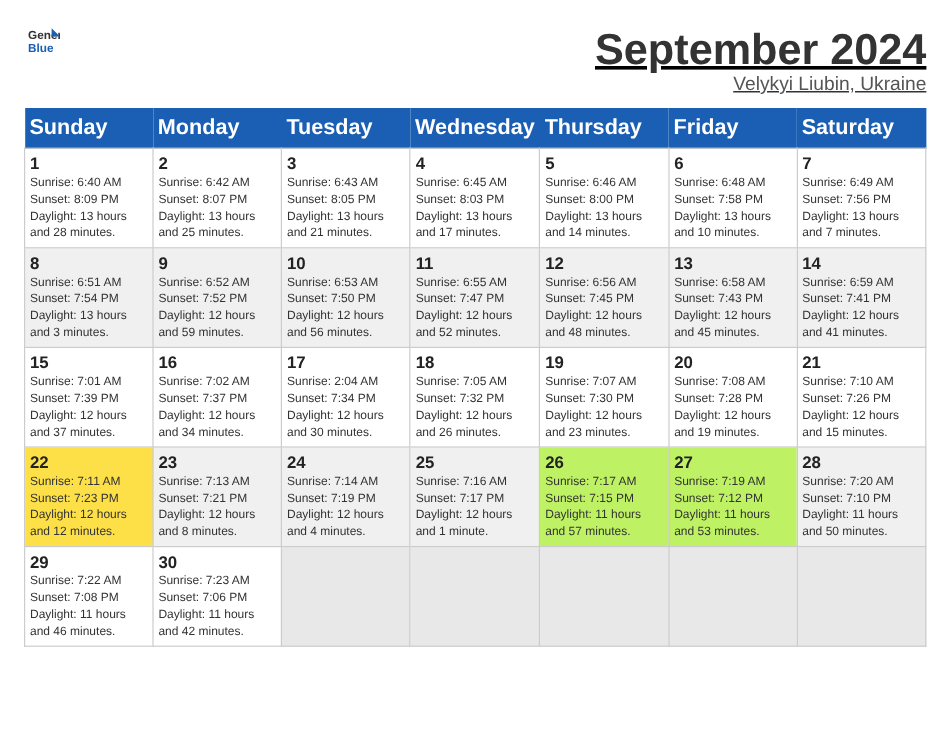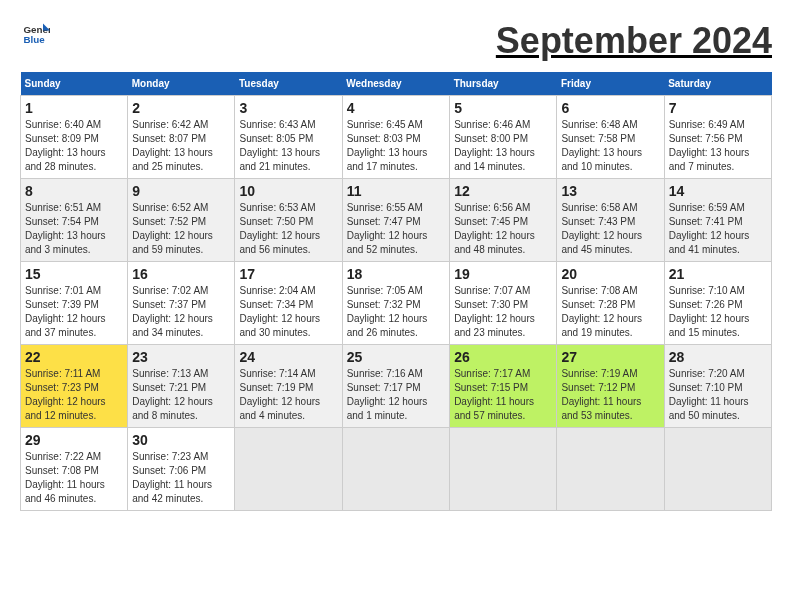--- a/index.html
+++ b/index.html
@@ -42,21 +42,21 @@
     .calendar-table {
       width: 100%;
       border-collapse: collapse;
       font-size: 11px;
     }
     .calendar-table th {
       background-color: #1a5fb4;
       color: white;
       padding: 6px 4px;
       text-align: left;
-      font-size: 10px;
+      font-size: 18px;
       font-weight: bold;
     }
     .calendar-table td {
       border: 1px solid #ccc;
       vertical-align: top;
       padding: 4px;
       width: 108px;
       min-height: 80px;
       background: #fff;
     }
@@ -87,20 +87,21 @@
     <div>
       <svg class="logo-icon" viewBox="0 0 40 40" xmlns="http://www.w3.org/2000/svg">
         <text x="2" y="18" font-size="14" font-weight="bold" fill="#333">General</text>
         <text x="2" y="33" font-size="14" font-weight="bold" fill="#1a5fb4">Blue</text>
         <polygon points="30,5 40,15 30,15" fill="#1a5fb4"></polygon>
       </svg>
     </div>
   </div>
   <div class="title-section">
     <div class="month-title">September 2024</div>
+    <div class="location-title">Velykyi Liubin, Ukraine</div>
   </div>
 </div>
 
 <table class="calendar-table">
   <thead>
     <tr id="header-row">
         <th>Sunday</th>
         <th>Monday</th>
         <th>Tuesday</th>
         <th>Wednesday</th>

